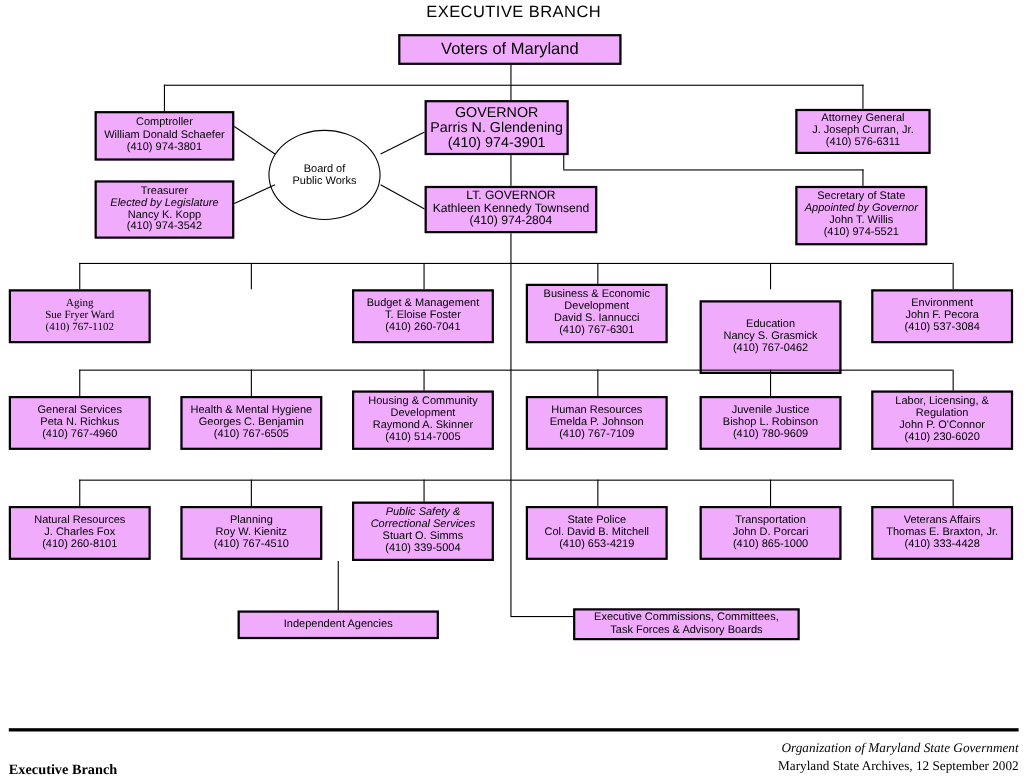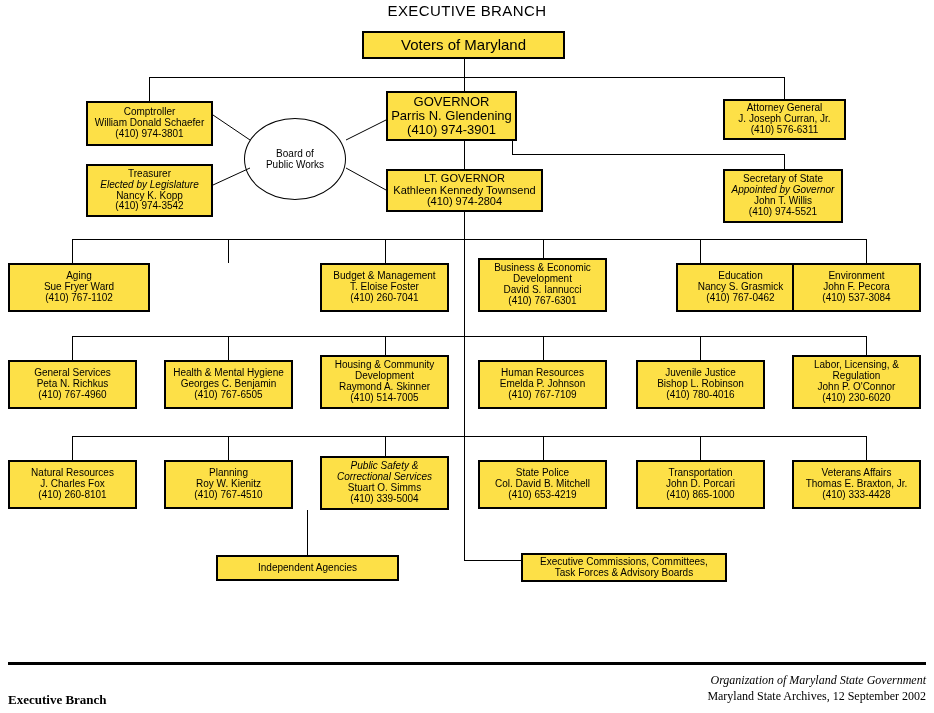--- a/index.html
+++ b/index.html
@@ -16,21 +16,21 @@
     width: 934px;
     height: 713px;
     background: #ffffff;
     overflow: hidden;
   }
   
   .box {
     position: absolute;
     box-sizing: border-box;
     border: 2px solid #000;
-    background: #fde047;
+    background: #f0abfc;
     display: flex;
     flex-direction: column;
     align-items: center;
     justify-content: center;
     text-align: center;
     line-height: 1.08;
     font-size: 10px;
     padding: 1px 2px;
   }
   .box .ln { display: block; white-space: nowrap; }
@@ -184,36 +184,36 @@
   <div class="vline" style="left:464px; top:212px; height:348px;"></div>
 
   <div class="hline" style="left:72px; top:239px; width:794px;"></div>
   <div class="vline" style="left:72px;  top:239px; height:24px;"></div>
   <div class="vline" style="left:228px; top:239px; height:24px;"></div>
   <div class="vline" style="left:385px; top:239px; height:24px;"></div>
   <div class="vline" style="left:543px; top:239px; height:24px;"></div>
   <div class="vline" style="left:700px; top:239px; height:24px;"></div>
   <div class="vline" style="left:866px; top:239px; height:24px;"></div>
 
-  <div class="box" style="left:8px; top:263px; width:142px; height:49px;">
+  <div class="box" style="left:8px; top:263px; width:129px; height:49px;font-family:Liberation Serif, serif;">
     <span class="ln">Aging</span>
     <span class="ln">Sue Fryer Ward</span>
     <span class="ln">(410) 767-1102</span>
   </div>
   <div class="box" style="left:320px; top:263px; width:129px; height:49px;">
     <span class="ln">Budget &amp; Management</span>
     <span class="ln">T. Eloise Foster</span>
     <span class="ln">(410) 260-7041</span>
   </div>
   <div class="box" style="left:478px; top:258px; width:129px; height:54px;">
     <span class="ln" style="white-space:normal;">Business &amp; Economic Development</span>
     <span class="ln">David S. Iannucci</span>
     <span class="ln">(410) 767-6301</span>
   </div>
-  <div class="box" style="left:636px; top:263px; width:129px; height:49px;margin-left:40px;">
+  <div class="box" style="left:636px; top:273px; width:129px; height:67px;">
     <span class="ln">Education</span>
     <span class="ln">Nancy S. Grasmick</span>
     <span class="ln">(410) 767-0462</span>
   </div>
   <div class="box" style="left:792px; top:263px; width:129px; height:49px;">
     <span class="ln">Environment</span>
     <span class="ln">John F. Pecora</span>
     <span class="ln">(410) 537-3084</span>
   </div>
 
@@ -241,21 +241,21 @@
     <span class="ln">(410) 514-7005</span>
   </div>
   <div class="box" style="left:478px; top:360px; width:129px; height:49px;">
     <span class="ln">Human Resources</span>
     <span class="ln">Emelda P. Johnson</span>
     <span class="ln">(410) 767-7109</span>
   </div>
   <div class="box" style="left:636px; top:360px; width:129px; height:49px;">
     <span class="ln">Juvenile Justice</span>
     <span class="ln">Bishop L. Robinson</span>
-    <span class="ln">(410) 780-4016</span>
+    <span class="ln">(410) 780-9609</span>
   </div>
   <div class="box" style="left:792px; top:355px; width:129px; height:54px;">
     <span class="ln" style="white-space:normal;">Labor, Licensing, &amp; Regulation</span>
     <span class="ln">John P. O'Connor</span>
     <span class="ln">(410) 230-6020</span>
   </div>
 
   <div class="hline" style="left:72px; top:436px; width:794px;"></div>
   <div class="vline" style="left:72px;  top:436px; height:24px;"></div>
   <div class="vline" style="left:228px; top:436px; height:24px;"></div>

